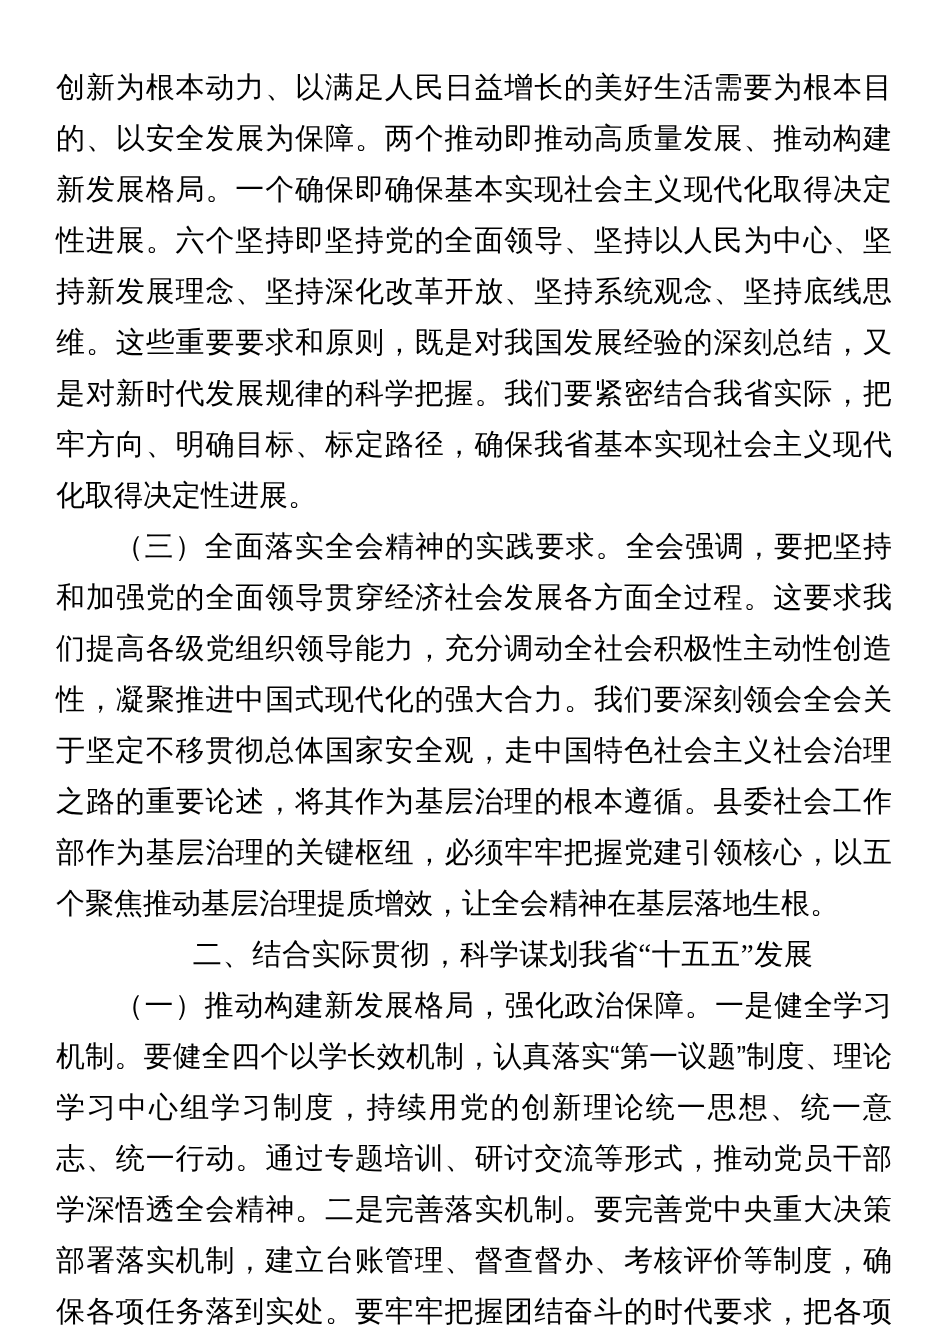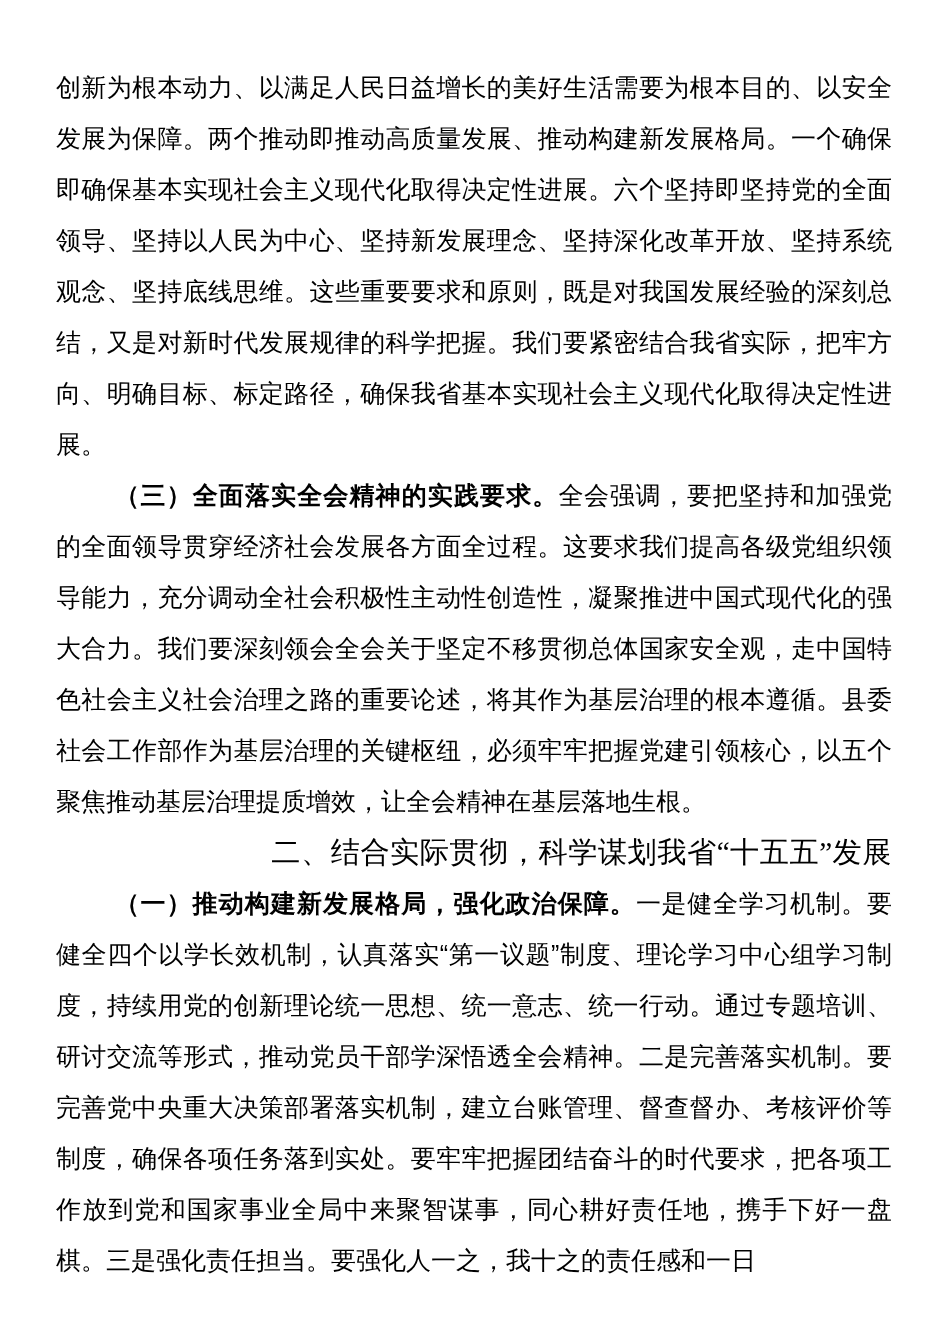--- a/index.html
+++ b/index.html
@@ -20,51 +20,51 @@
   .content {
     position: absolute;
     left: 56px;
     top: 62px;
     width: 836px;
   }
 
   
   .para {
     font-family: "Liberation Sans", "DejaVu Sans", sans-serif;
-    font-size: 25px;
+    font-size: 29px;
     line-height: 51px;
     color: #000000;
     text-align: justify;
     text-justify: inter-character;
     text-align-last: left;
     margin: 0;
     letter-spacing: 0px;
     word-break: break-all;
     font-weight: 400;
   }
 
   .para.indent {
     text-indent: 58.4px;
   }
 
   
   .lead-bold {
-    font-weight: bold;
+    font-weight: normal;
     letter-spacing: 0.4px;
   }
 
   
   .section-heading {
     font-family: "Liberation Serif", "DejaVu Serif", serif;
     font-size: 29.2px;
     line-height: 51px;
     color: #000000;
     margin: 0;
     text-indent: 58.4px;
-    text-align: right;
+    text-align: center;
     font-weight: 400;
     letter-spacing: 0.5px;
   }
 </style>
 </head>
 <body>
 
 <div class="page">
   <div class="content">
 

